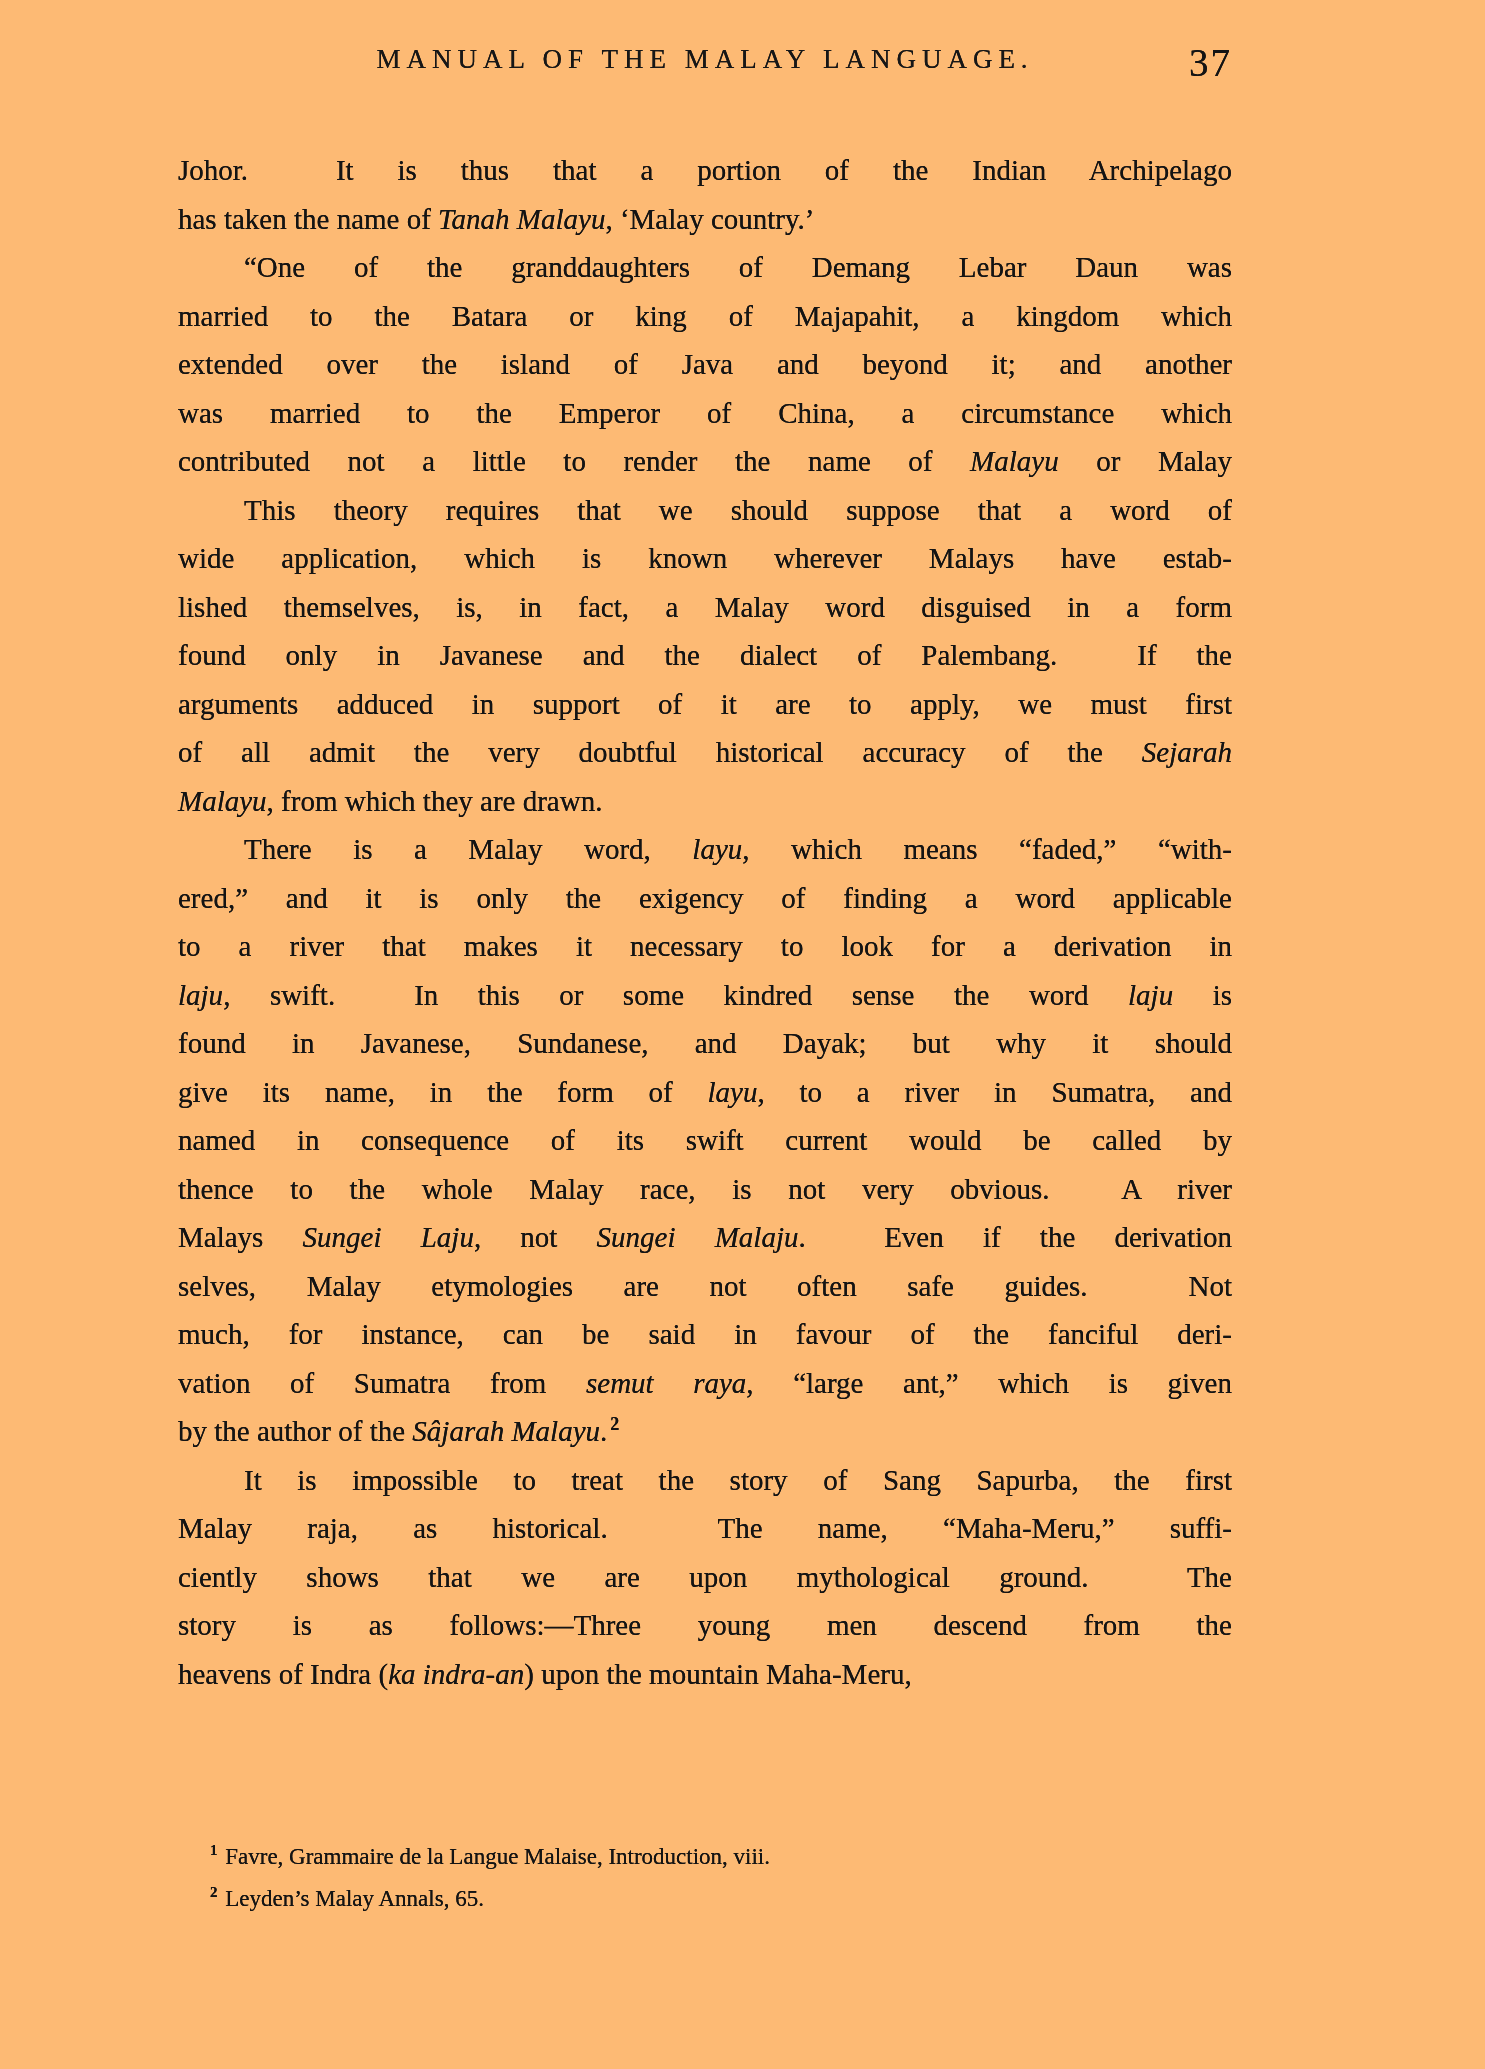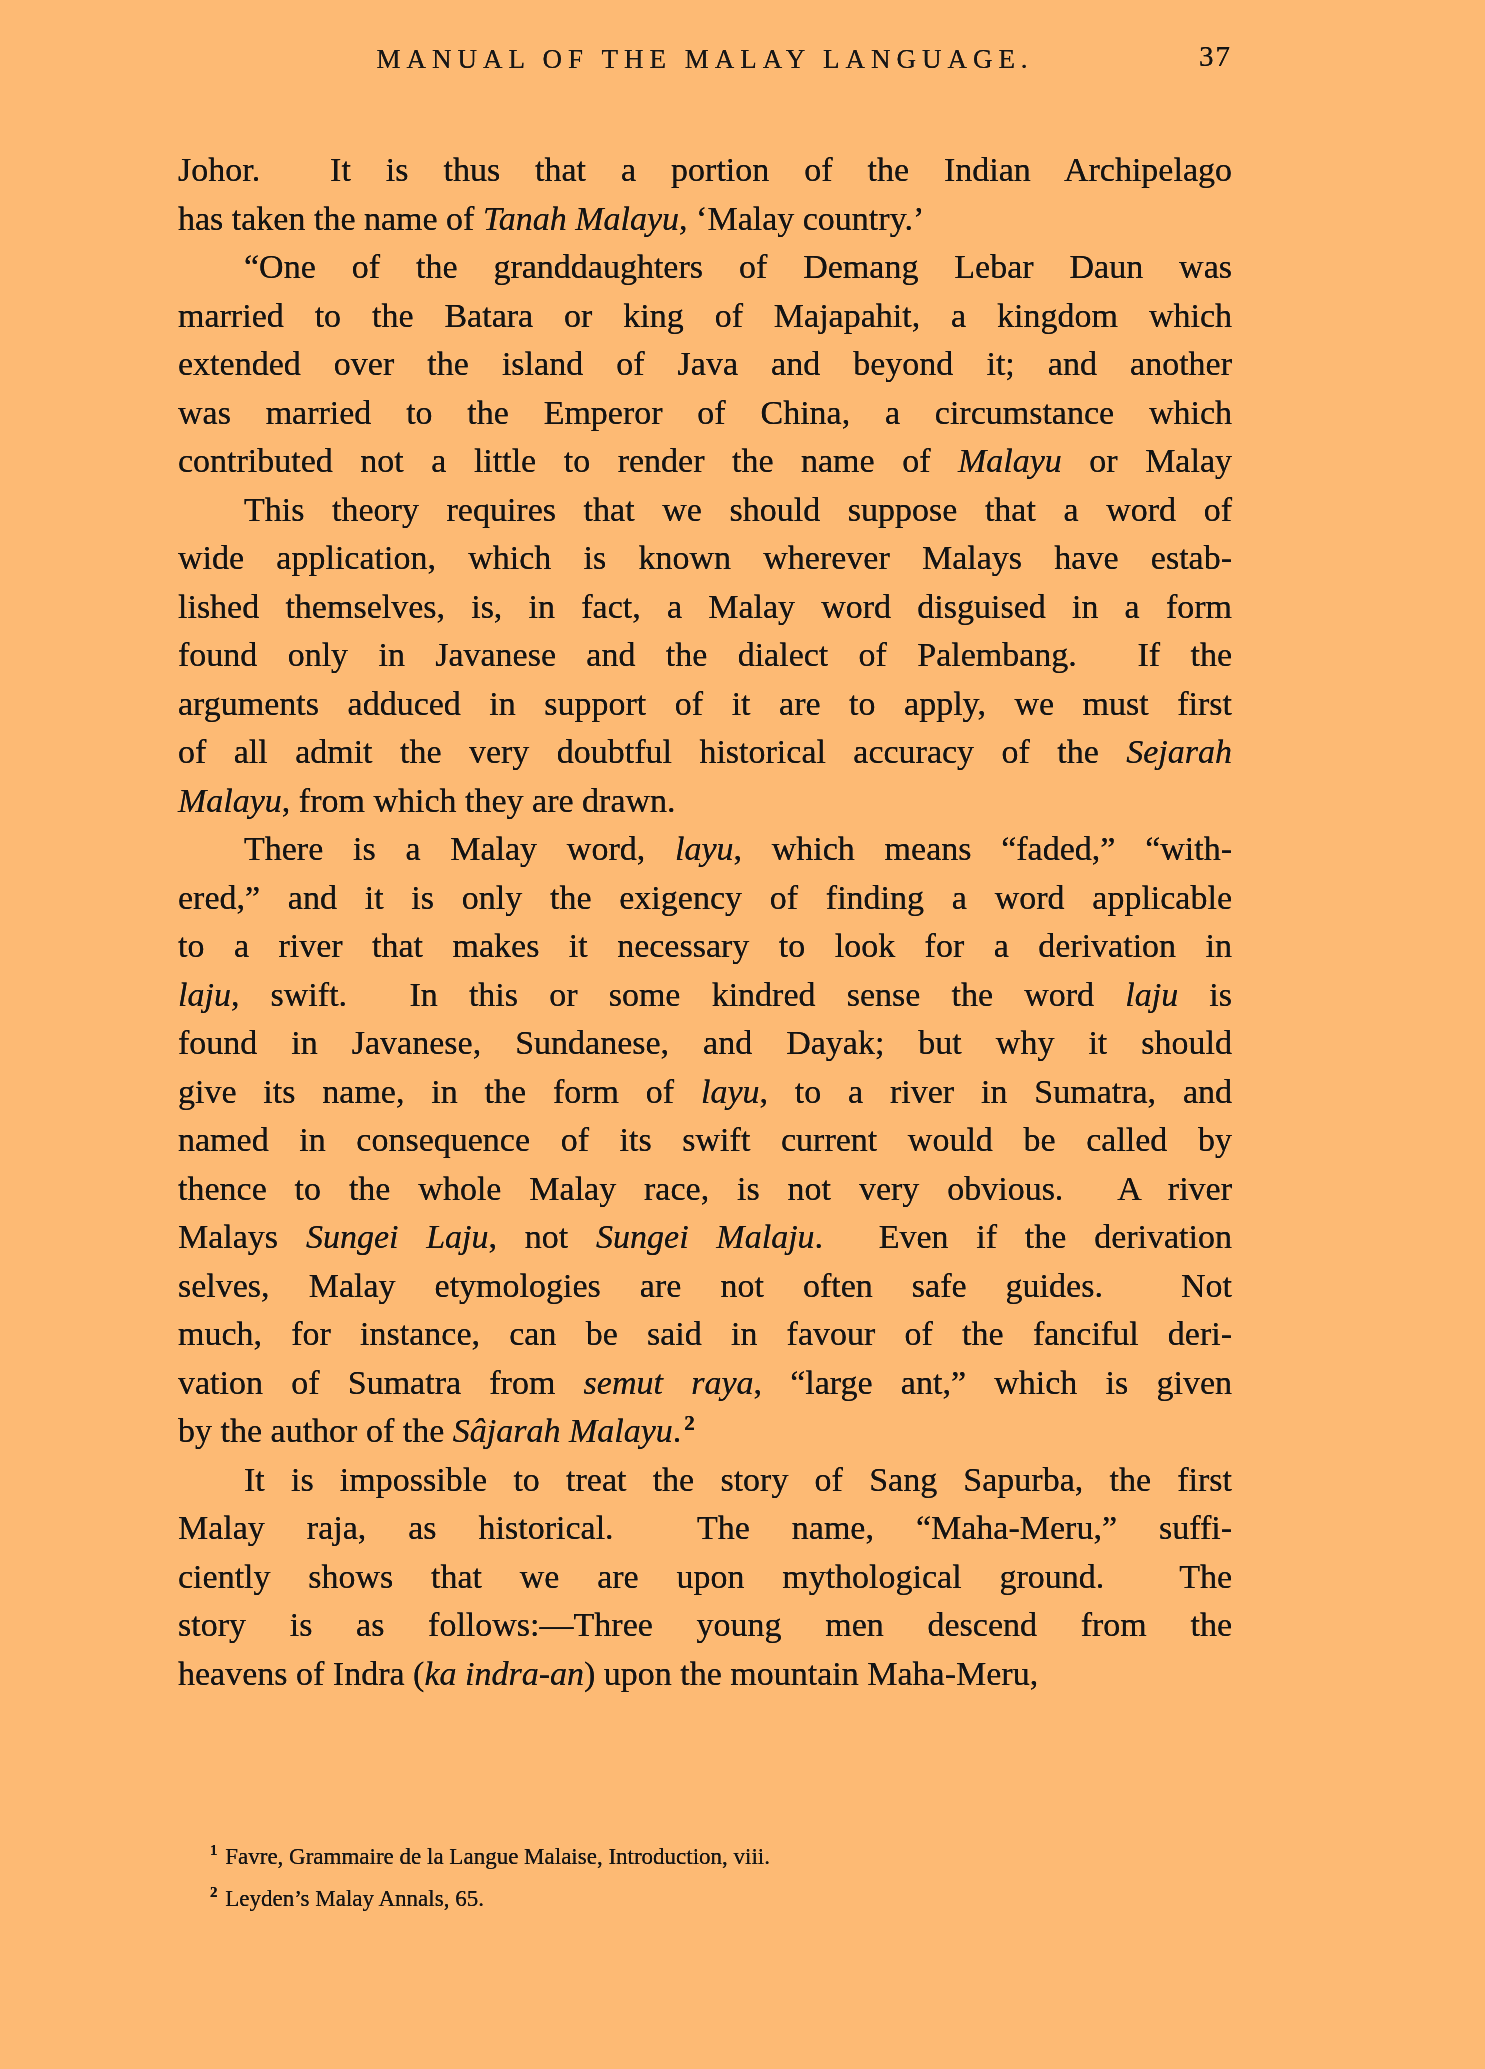--- a/index.html
+++ b/index.html
@@ -19,28 +19,28 @@
   .running-title {
     text-align:center;
     font-size:27px;
     letter-spacing:6px;
     color:#171717;
     text-shadow:0 0 0.5px currentColor;
   }
   .page-number {
     position:absolute;
     right:0; top:-4px;
-    font-size:29px;
+    font-size:39px;
     letter-spacing:2px;
     text-shadow:0 0 0.6px currentColor;
   }
   .body-text {
     position:absolute;
     top:146px; left:178px; width:1054px;
-    font-size:34px;
+    font-size:29px;
     line-height:48.5px;
     text-shadow:0 0 0.4px currentColor;
   }
   .para { margin:0; }
   .para.indent .line:first-child { text-indent:66px; }
   .line {
     white-space:pre-wrap;
     text-align:justify;
     text-align-last:justify;
   }

